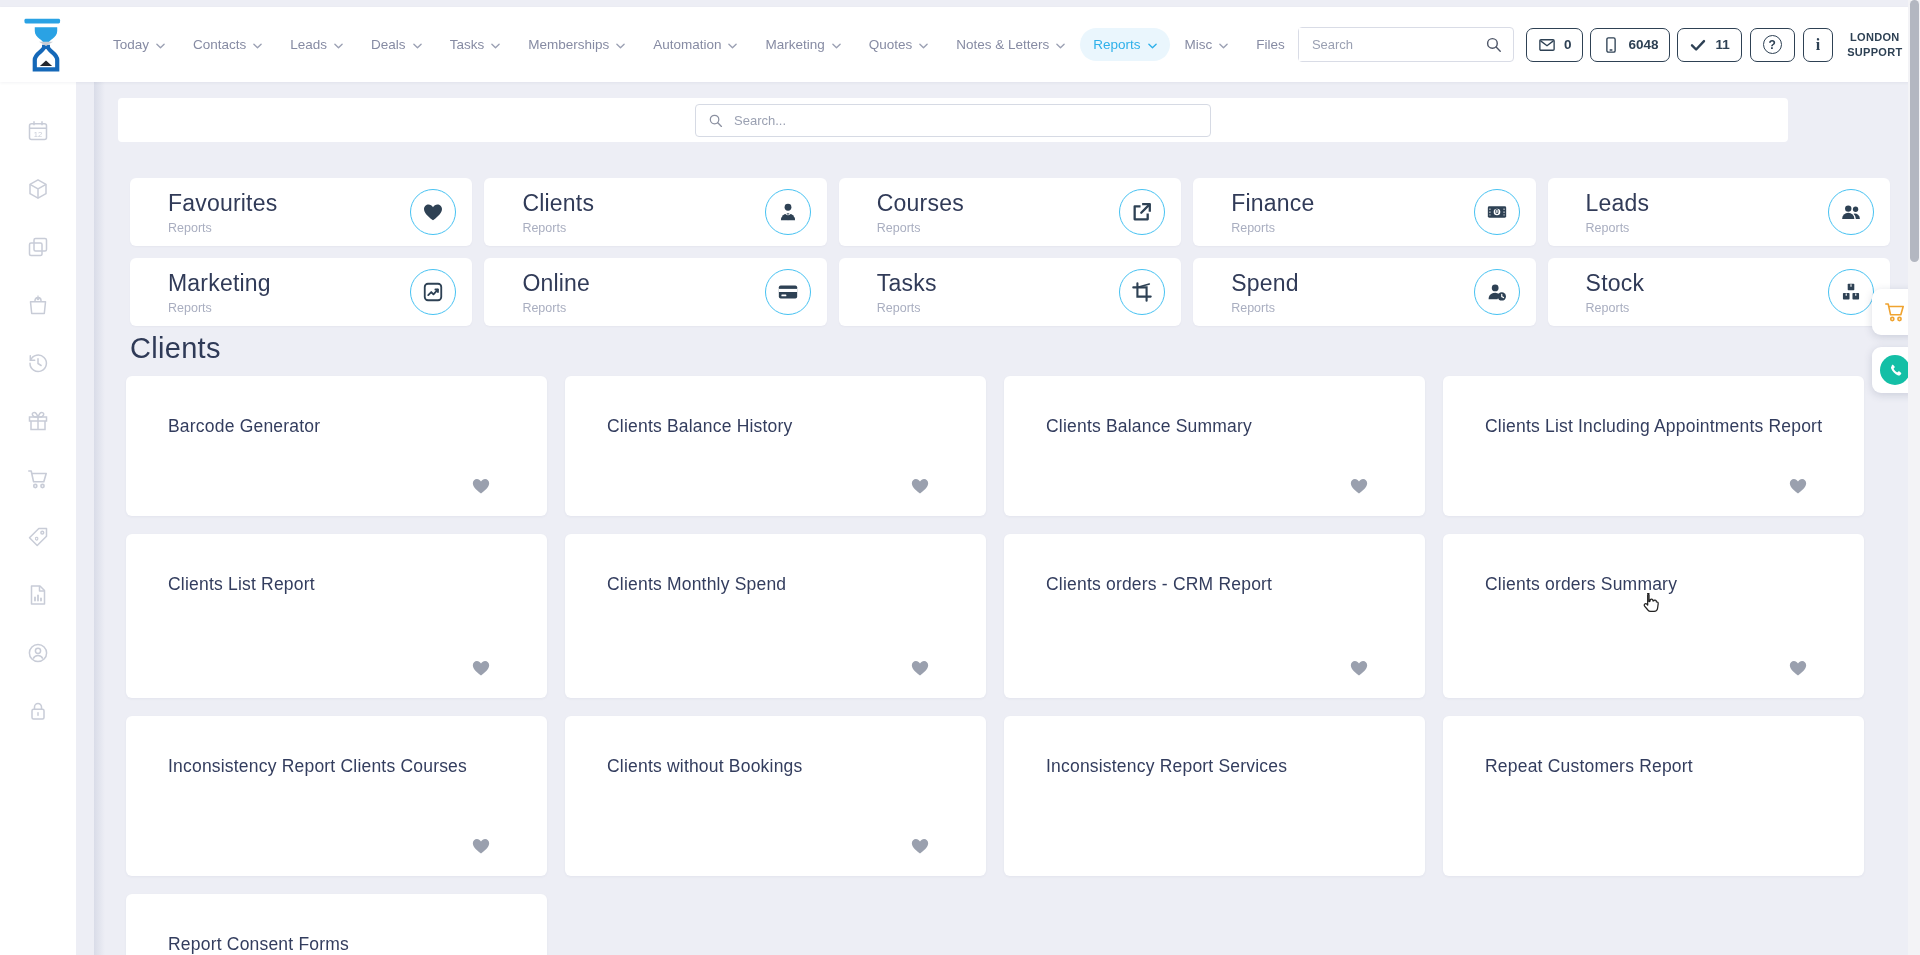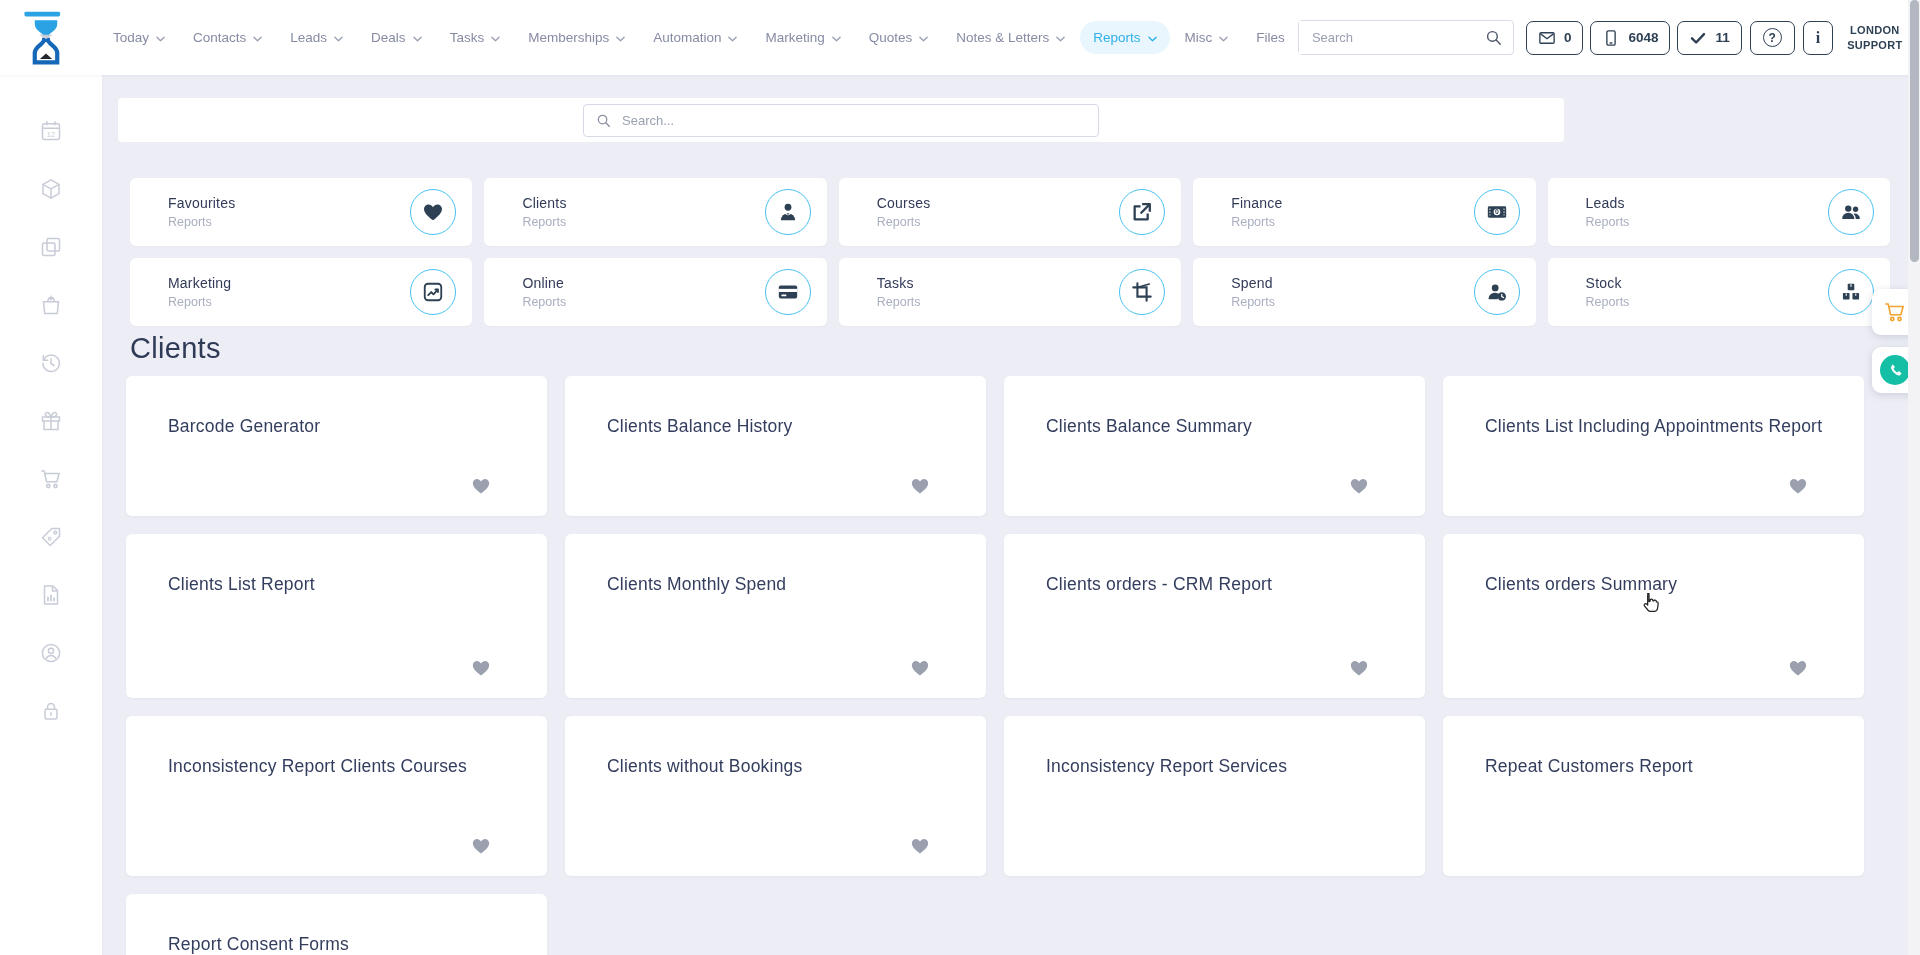--- a/index.html
+++ b/index.html
@@ -5,21 +5,21 @@
   * { margin:0; padding:0; box-sizing:border-box; }
   html,body { width:1920px; height:955px; }
   body {
     font-family:"Liberation Sans","DejaVu Sans",sans-serif;
     background:#edeef5; position:relative; overflow:hidden; cursor:default;
   }
   [data-icon]{ display:inline-flex; align-items:center; justify-content:center; }
   [data-icon] svg{ width:100%; height:100%; display:block; }
 
   
-  header{ position:absolute; top:0; left:0; width:1920px; height:75px; background:#fff;
+  header{ position:absolute; top:7px; left:0; width:1920px; height:75px; background:#fff;
           display:flex; align-items:center; padding:0 20px 0 22px; z-index:5;
           box-shadow:0 1px 3px rgba(40,50,90,.06); }
   .logo{ width:48px; height:58px; margin-right:30px; cursor:pointer; flex:0 0 auto; }
   .main-nav{ display:flex; align-items:center; gap:2px; }
   .nav-item{ display:flex; align-items:center; gap:7px; padding:9px 13px; border-radius:17px;
              color:#868ba3; font-size:13.5px; font-weight:500; cursor:pointer; white-space:nowrap; }
   .nav-item .chev{ width:9px; height:6px; color:#9ba0b3; margin-top:2px; }
   .nav-item.active{ color:#2eb0ea; background:#eaf6fd; }
   .nav-item.active .chev{ color:#2eb0ea; }
   .hdr-right{ margin-left:auto; display:flex; align-items:center; gap:8px; }
@@ -40,42 +40,42 @@
             display:flex; align-items:center; justify-content:center; font-size:12px; font-weight:700; }
   .ilabel{ font-size:16px; font-weight:800; font-family:"Liberation Serif",serif; }
   .user{ display:flex; align-items:center; gap:8px; margin-left:6px; cursor:pointer; }
   .user-name{ font-size:11px; font-weight:700; color:#2e4154; text-align:center; line-height:1.35;
               letter-spacing:.3px; }
   .avatar{ width:38px; height:38px; border-radius:50%; background:#31455c;
            display:flex; align-items:center; justify-content:center; }
   .avatar span{ width:20px; height:20px; }
 
   
-  aside{ position:absolute; top:75px; left:0; width:102px; bottom:0; background:#fff;
+  aside{ position:absolute; top:75px; left:0; width:76px; bottom:0; background:#fff;
          display:flex; flex-direction:column; align-items:center; padding-top:44px; gap:34px; z-index:4; }
   .side-ic{ width:24px; height:24px; background:none; border:none; color:#c8ccd7; cursor:pointer; padding:0; }
   .side-ic span{ width:24px; height:24px; }
   .side-shadow{ position:absolute; top:75px; left:94px; width:11px; bottom:0;
                 background:linear-gradient(to right,#d9dce8,#edeef5); z-index:1; }
 
   
-  .search-strip{ position:absolute; left:118px; top:98px; width:1446px; height:44px; background:#fff;
+  .search-strip{ position:absolute; left:118px; top:98px; width:1670px; height:44px; background:#fff;
                  border-radius:4px; display:flex; align-items:center; justify-content:center; z-index:2; }
   .main-search{ position:relative; width:516px; height:33px; }
   .main-search input{ width:100%; height:100%; border:1px solid #d6dae4; border-radius:4px;
                       padding:0 10px 0 38px; font-size:13px; color:#3c4254; outline:none; font-family:inherit; }
   .main-search input::placeholder{ color:#9ba1b2; }
   .main-search .mag{ position:absolute; left:13px; top:9px; width:15px; height:15px; color:#8b90a0; }
 
   .cat-grid{ position:absolute; left:130px; top:178px; width:1760px; display:grid;
              grid-template-columns:repeat(5,1fr); gap:12px 12px; grid-auto-rows:68px; z-index:2; }
   .cat-card{ position:relative; background:#fff; border-radius:6px; display:flex; flex-direction:column;
              justify-content:center; padding:6px 86px 6px 38px; cursor:pointer;
              box-shadow:0 1px 2px rgba(40,50,90,.04); }
-  .cat-title{ font-size:14px; font-weight:500; color:#313b58; letter-spacing:.2px; }
+  .cat-title{ font-size:23px; font-weight:500; color:#313b58; letter-spacing:.2px; }
   .cat-sub{ font-size:12.5px; color:#a9aec0; margin-top:4px; }
   .cat-circle{ position:absolute; right:16px; top:50%; transform:translateY(-50%);
                width:46px; height:46px; border:1.6px solid #47c2f2; border-radius:50%;
                display:flex; align-items:center; justify-content:center; background:#fff; }
   .cat-circle span{ width:22px; height:22px; color:#2e4154; }
 
   .section-title{ position:absolute; left:130px; top:332px; font-size:29px; font-weight:500;
                   color:#2f3a57; letter-spacing:.3px; z-index:2; }
 
   .report-grid{ position:absolute; left:126px; top:376px; width:1738px; display:grid;

